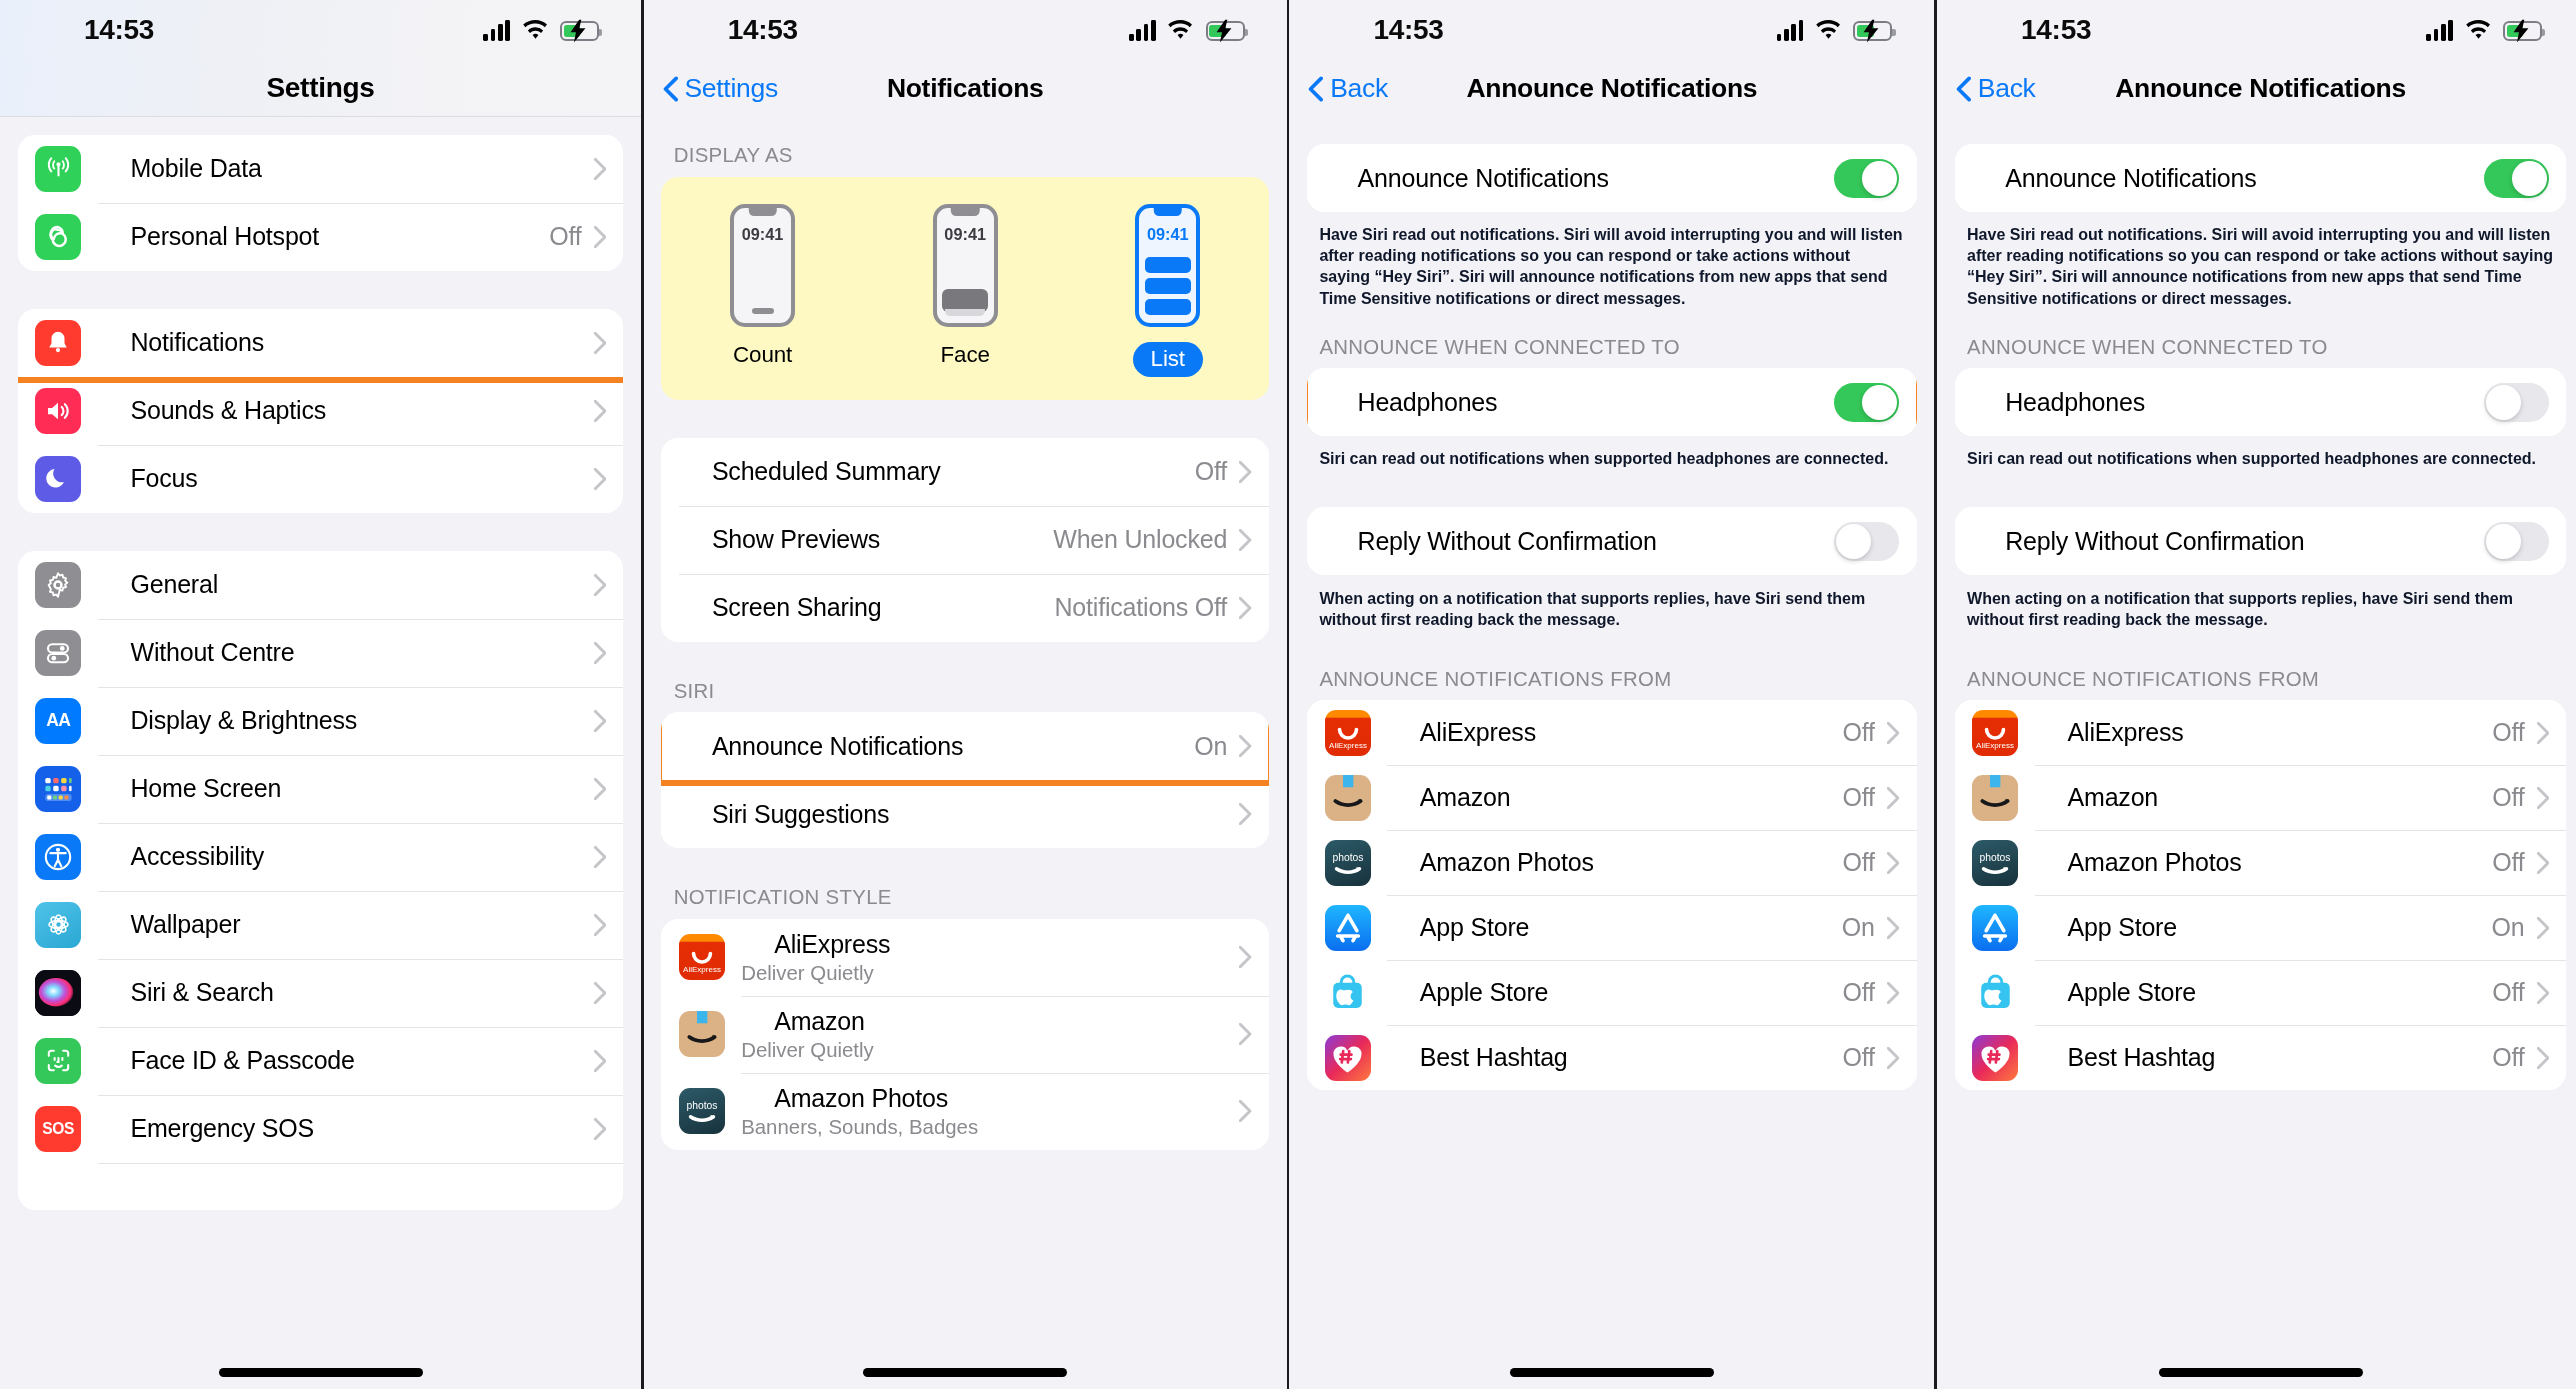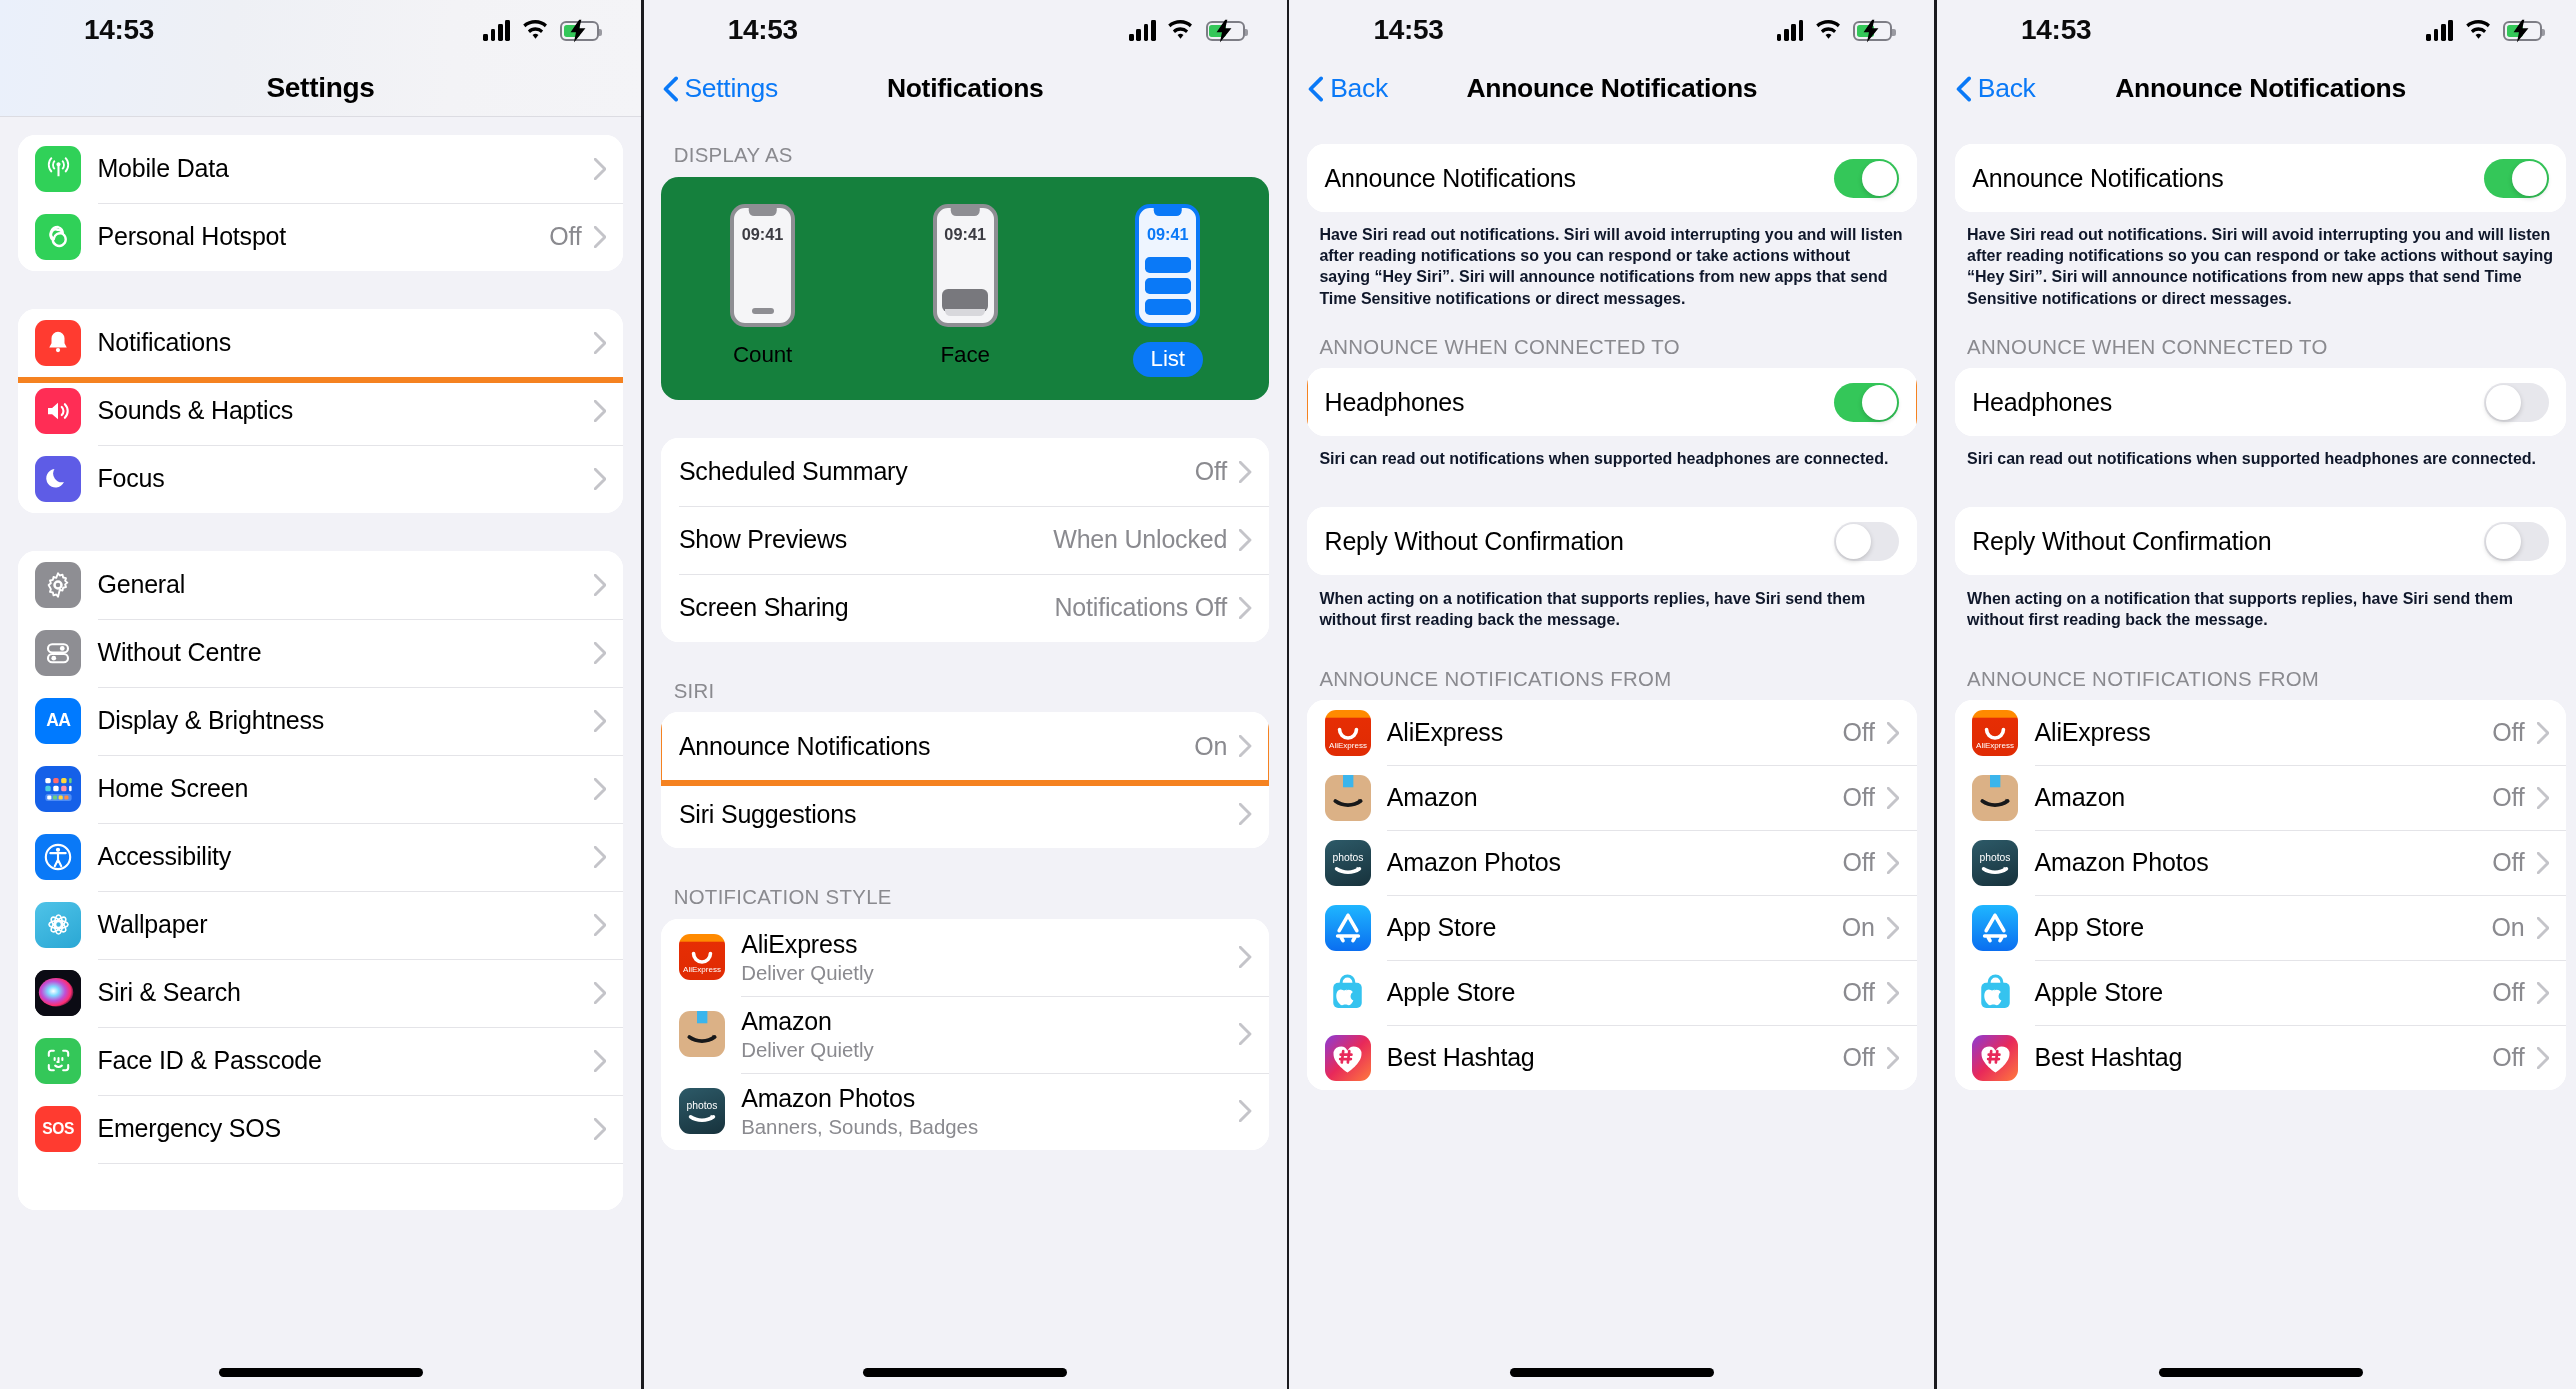--- a/index.html
+++ b/index.html
@@ -103,21 +103,21 @@
   .row + .row:before {
     content: ""; position: absolute; left: 80px; right: 0; top: 0;
     height: 1px; background: #e4e4e8;
   }
   .row.noicon + .row.noicon:before { left: 17.6px; }
   .appicon {
     width: 46px; height: 46px; border-radius: 11px; flex: 0 0 auto;
     margin-right: 16.3px; display: flex; align-items: center; justify-content: center;
     overflow: hidden; position: relative;
   }
-  .rlabel { font-size: 25px; color: #000; letter-spacing: -0.2px; }
+  .rlabel { font-size: 25px; color: #000; letter-spacing: -0.2px; margin-left: 33px; }
   .rsub { font-size: 20.4px; color: #8a8a8f; margin-top: 2.7px; }
   .rtext { flex: 1; min-width: 0; }
   .rvalue { font-size: 25px; color: #8a8a8f; margin-left: auto; letter-spacing: -0.2px; }
   .chev-r { width: 12.2px; height: 22px; margin-left: 12.2px; flex: 0 0 auto; }
 
   
   .toggle {
     width: 65px; height: 39px; border-radius: 19.7px; margin-left: auto;
     position: relative; flex: 0 0 auto;
   }
@@ -134,21 +134,21 @@
   
   .hl { position: relative; }
   .hl:after {
     content: ""; position: absolute; inset: -6.1px -5.4px;
     border: 6.1px solid #f58220; border-radius: 5.4px; pointer-events: none;
     z-index: 6;
   }
 
   
   .displaycard {
-    background: #15803d; border-radius: 17.6px; margin: 0 17.6px;
+    background: #fef9c3; border-radius: 17.6px; margin: 0 17.6px;
     padding: 27px 0 23px 0;
     display: flex; justify-content: space-around; align-items: flex-start;
   }
   .dopt { display: flex; flex-direction: column; align-items: center; width: 136px; }
   .phone {
     width: 65px; height: 123px; border: 4.1px solid #8e8e93;
     border-radius: 15px; position: relative; background: #f5f5f7;
   }
   .phone .notch {
     position: absolute; top: -0.7px; left: 50%; transform: translateX(-50%);

